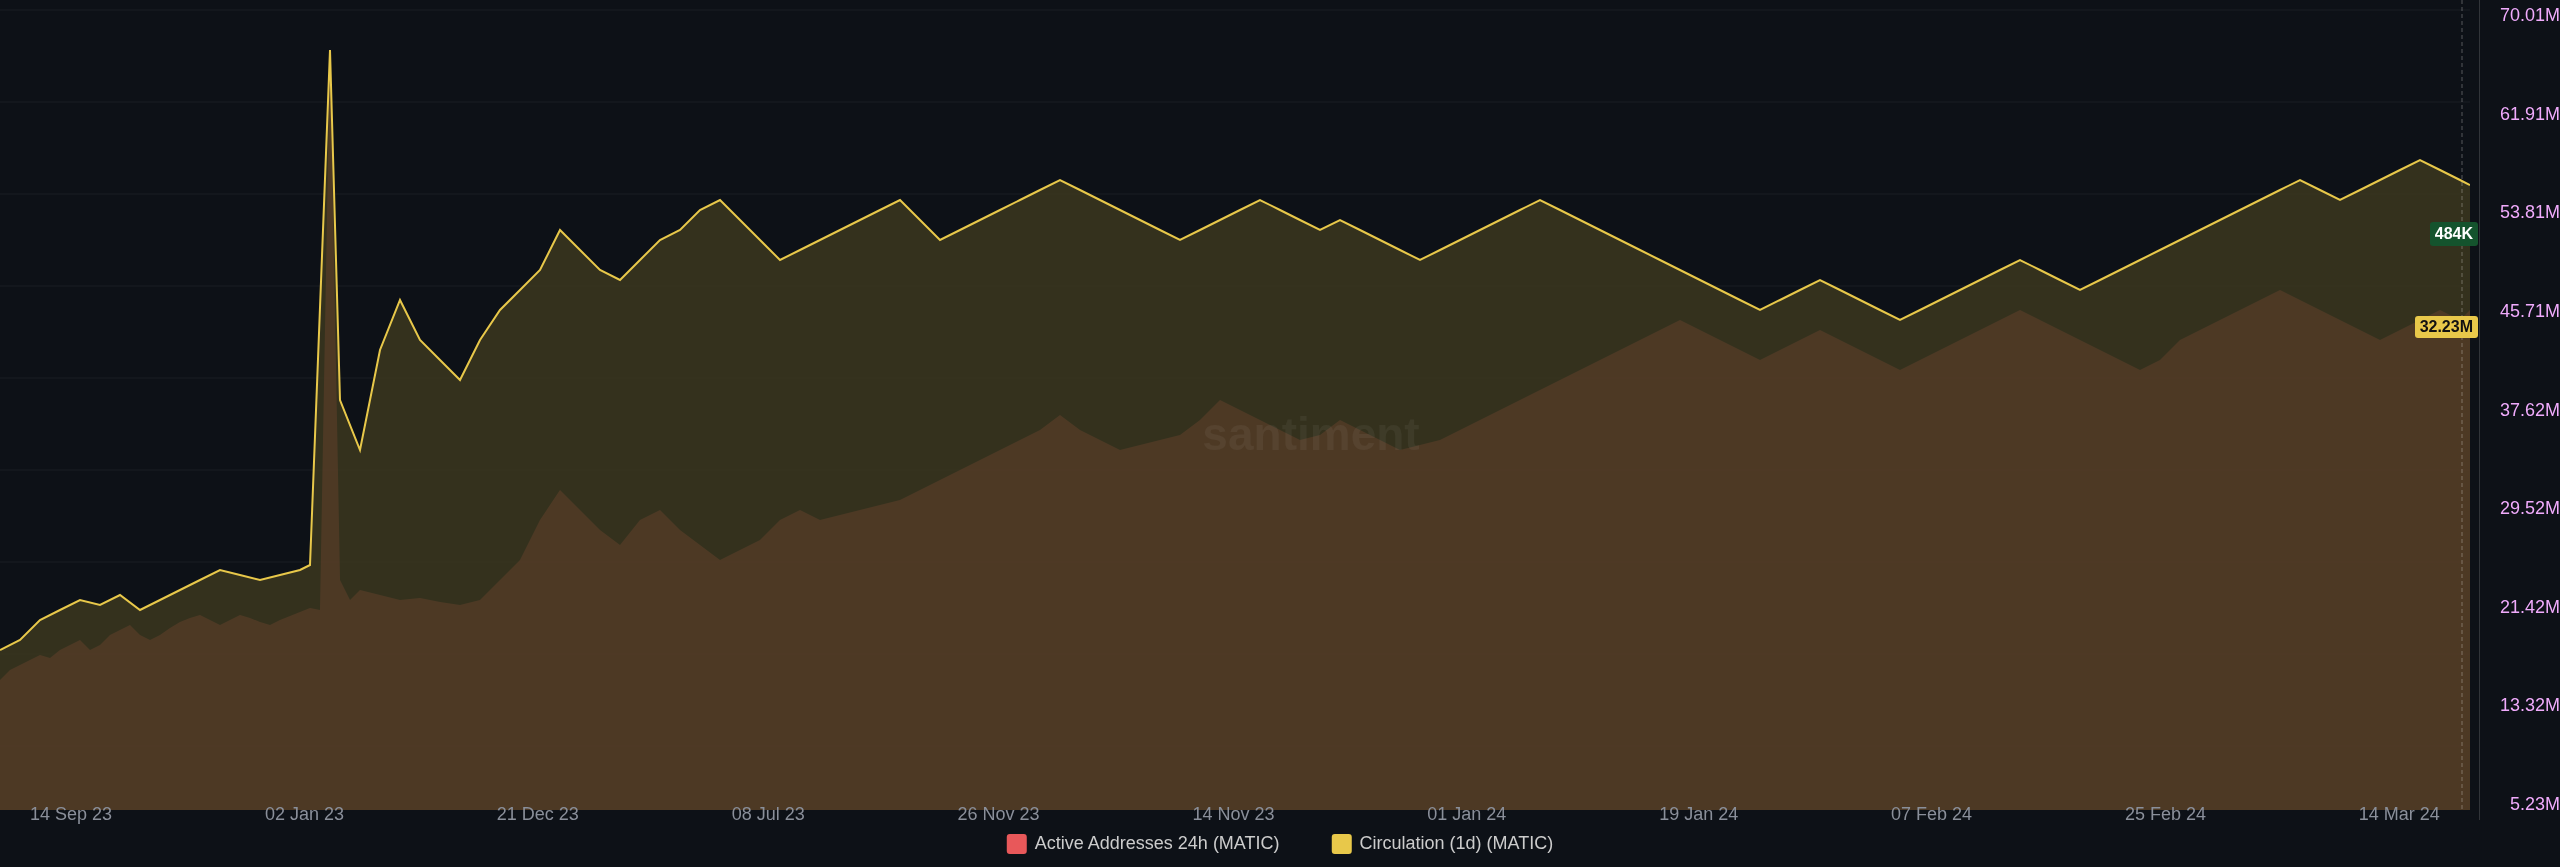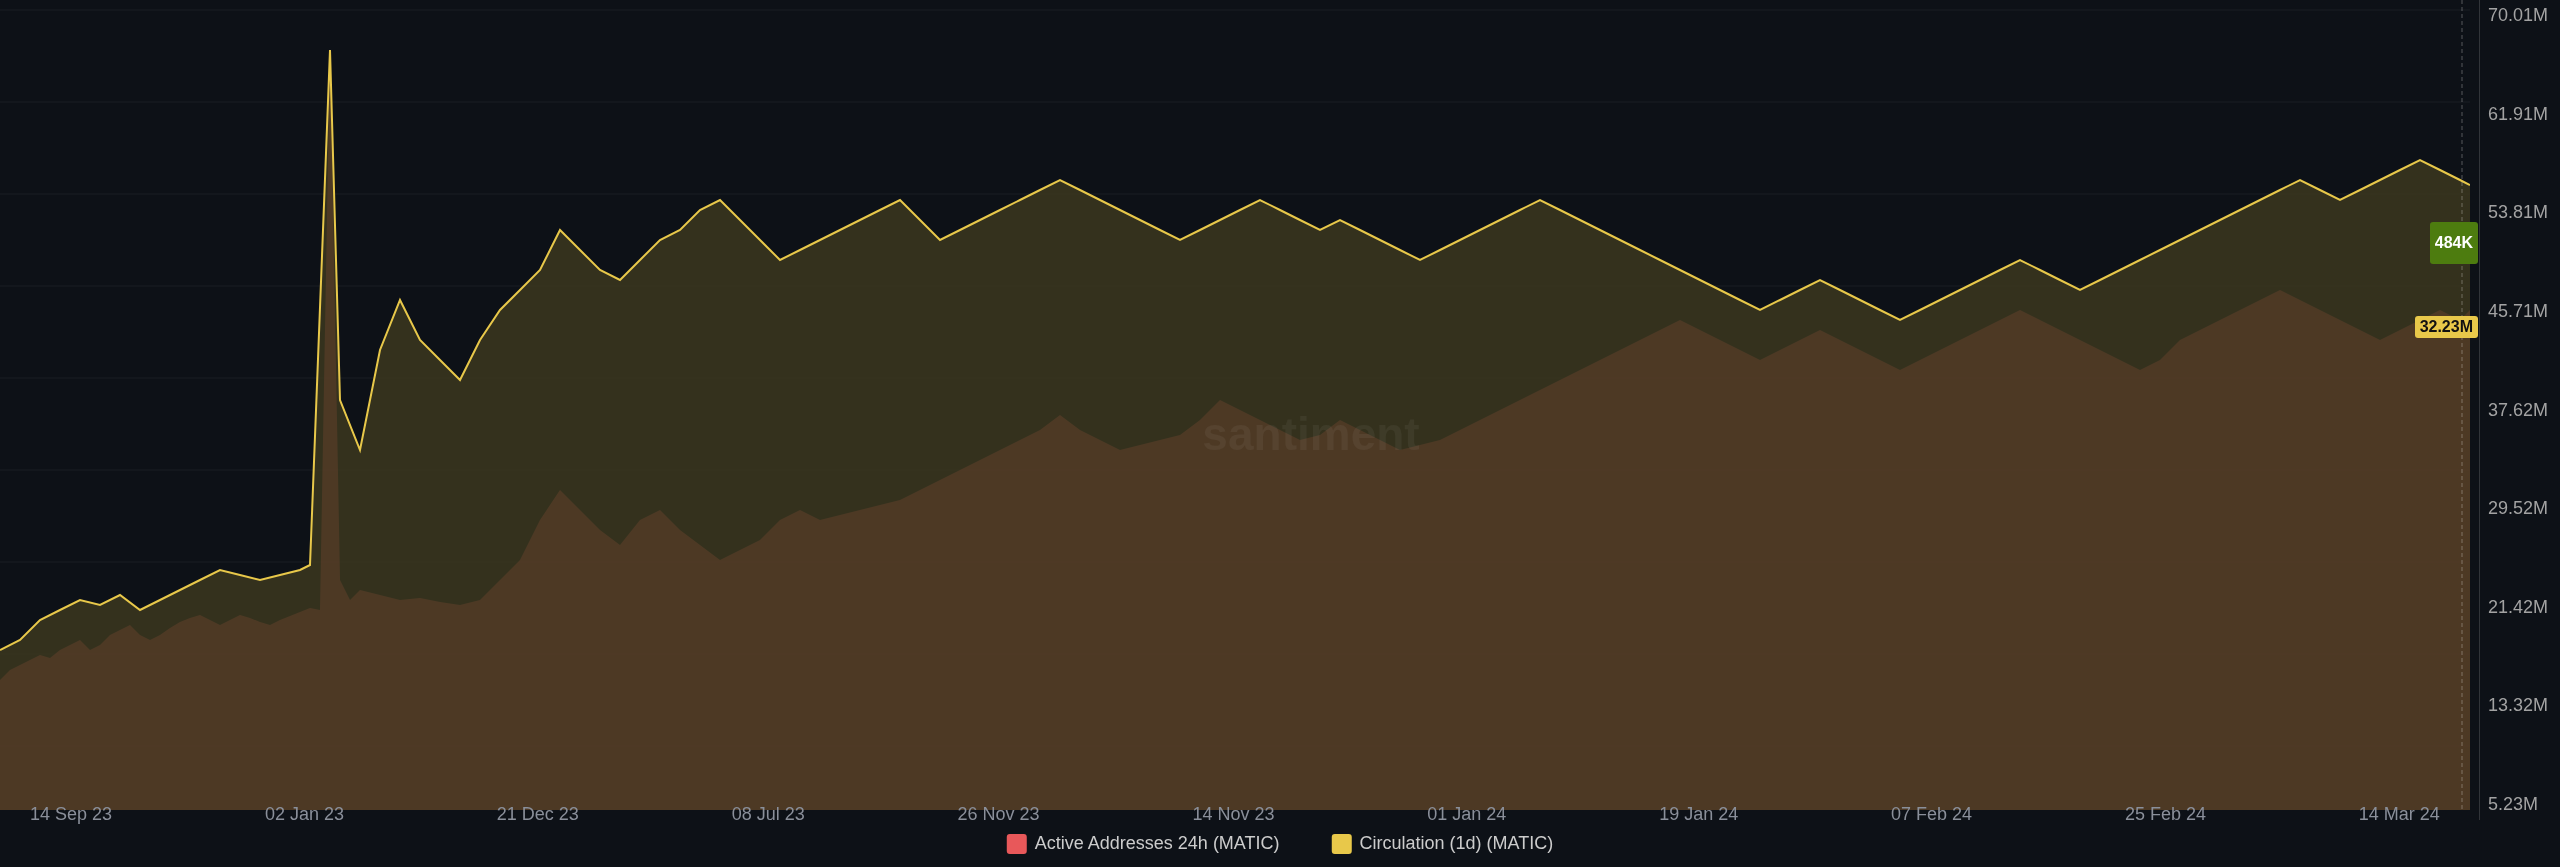--- a/index.html
+++ b/index.html
@@ -47,22 +47,22 @@
       padding: 5px 0;
     }
     .y-label {
       font-size: 18px;
       color: #8a8f9a;
       text-align: right;
       padding-right: 8px;
     }
     .y-label-right {
       font-size: 18px;
-      color: #a3a3a3;
-      text-align: left;
+      color: #f0abfc;
+      text-align: right;
       padding-left: 8px;
     }
     #x-axis {
       position: absolute;
       bottom: 20px;
       left: 0;
       width: 2470px;
       display: flex;
       justify-content: space-between;
       padding: 0 30px;
@@ -102,24 +102,24 @@
       font-size: 46px;
       color: rgba(255,255,255,0.05);
       font-weight: bold;
       pointer-events: none;
       white-space: nowrap;
       margin-left: 31px;
     }
     .price-badge-pink {
       position: absolute;
       right: 82px;
-      background: #4d7c0f;
+      background: #14532d;
       color: white;
       font-size: 16px;
-      padding: 12px 5px;
+      padding: 3px 5px;
       border-radius: 3px;
       font-weight: bold;
     }
     .price-badge-yellow {
       position: absolute;
       right: 82px;
       background: #e8c84a;
       color: #111;
       font-size: 16px;
       padding: 2px 5px;

